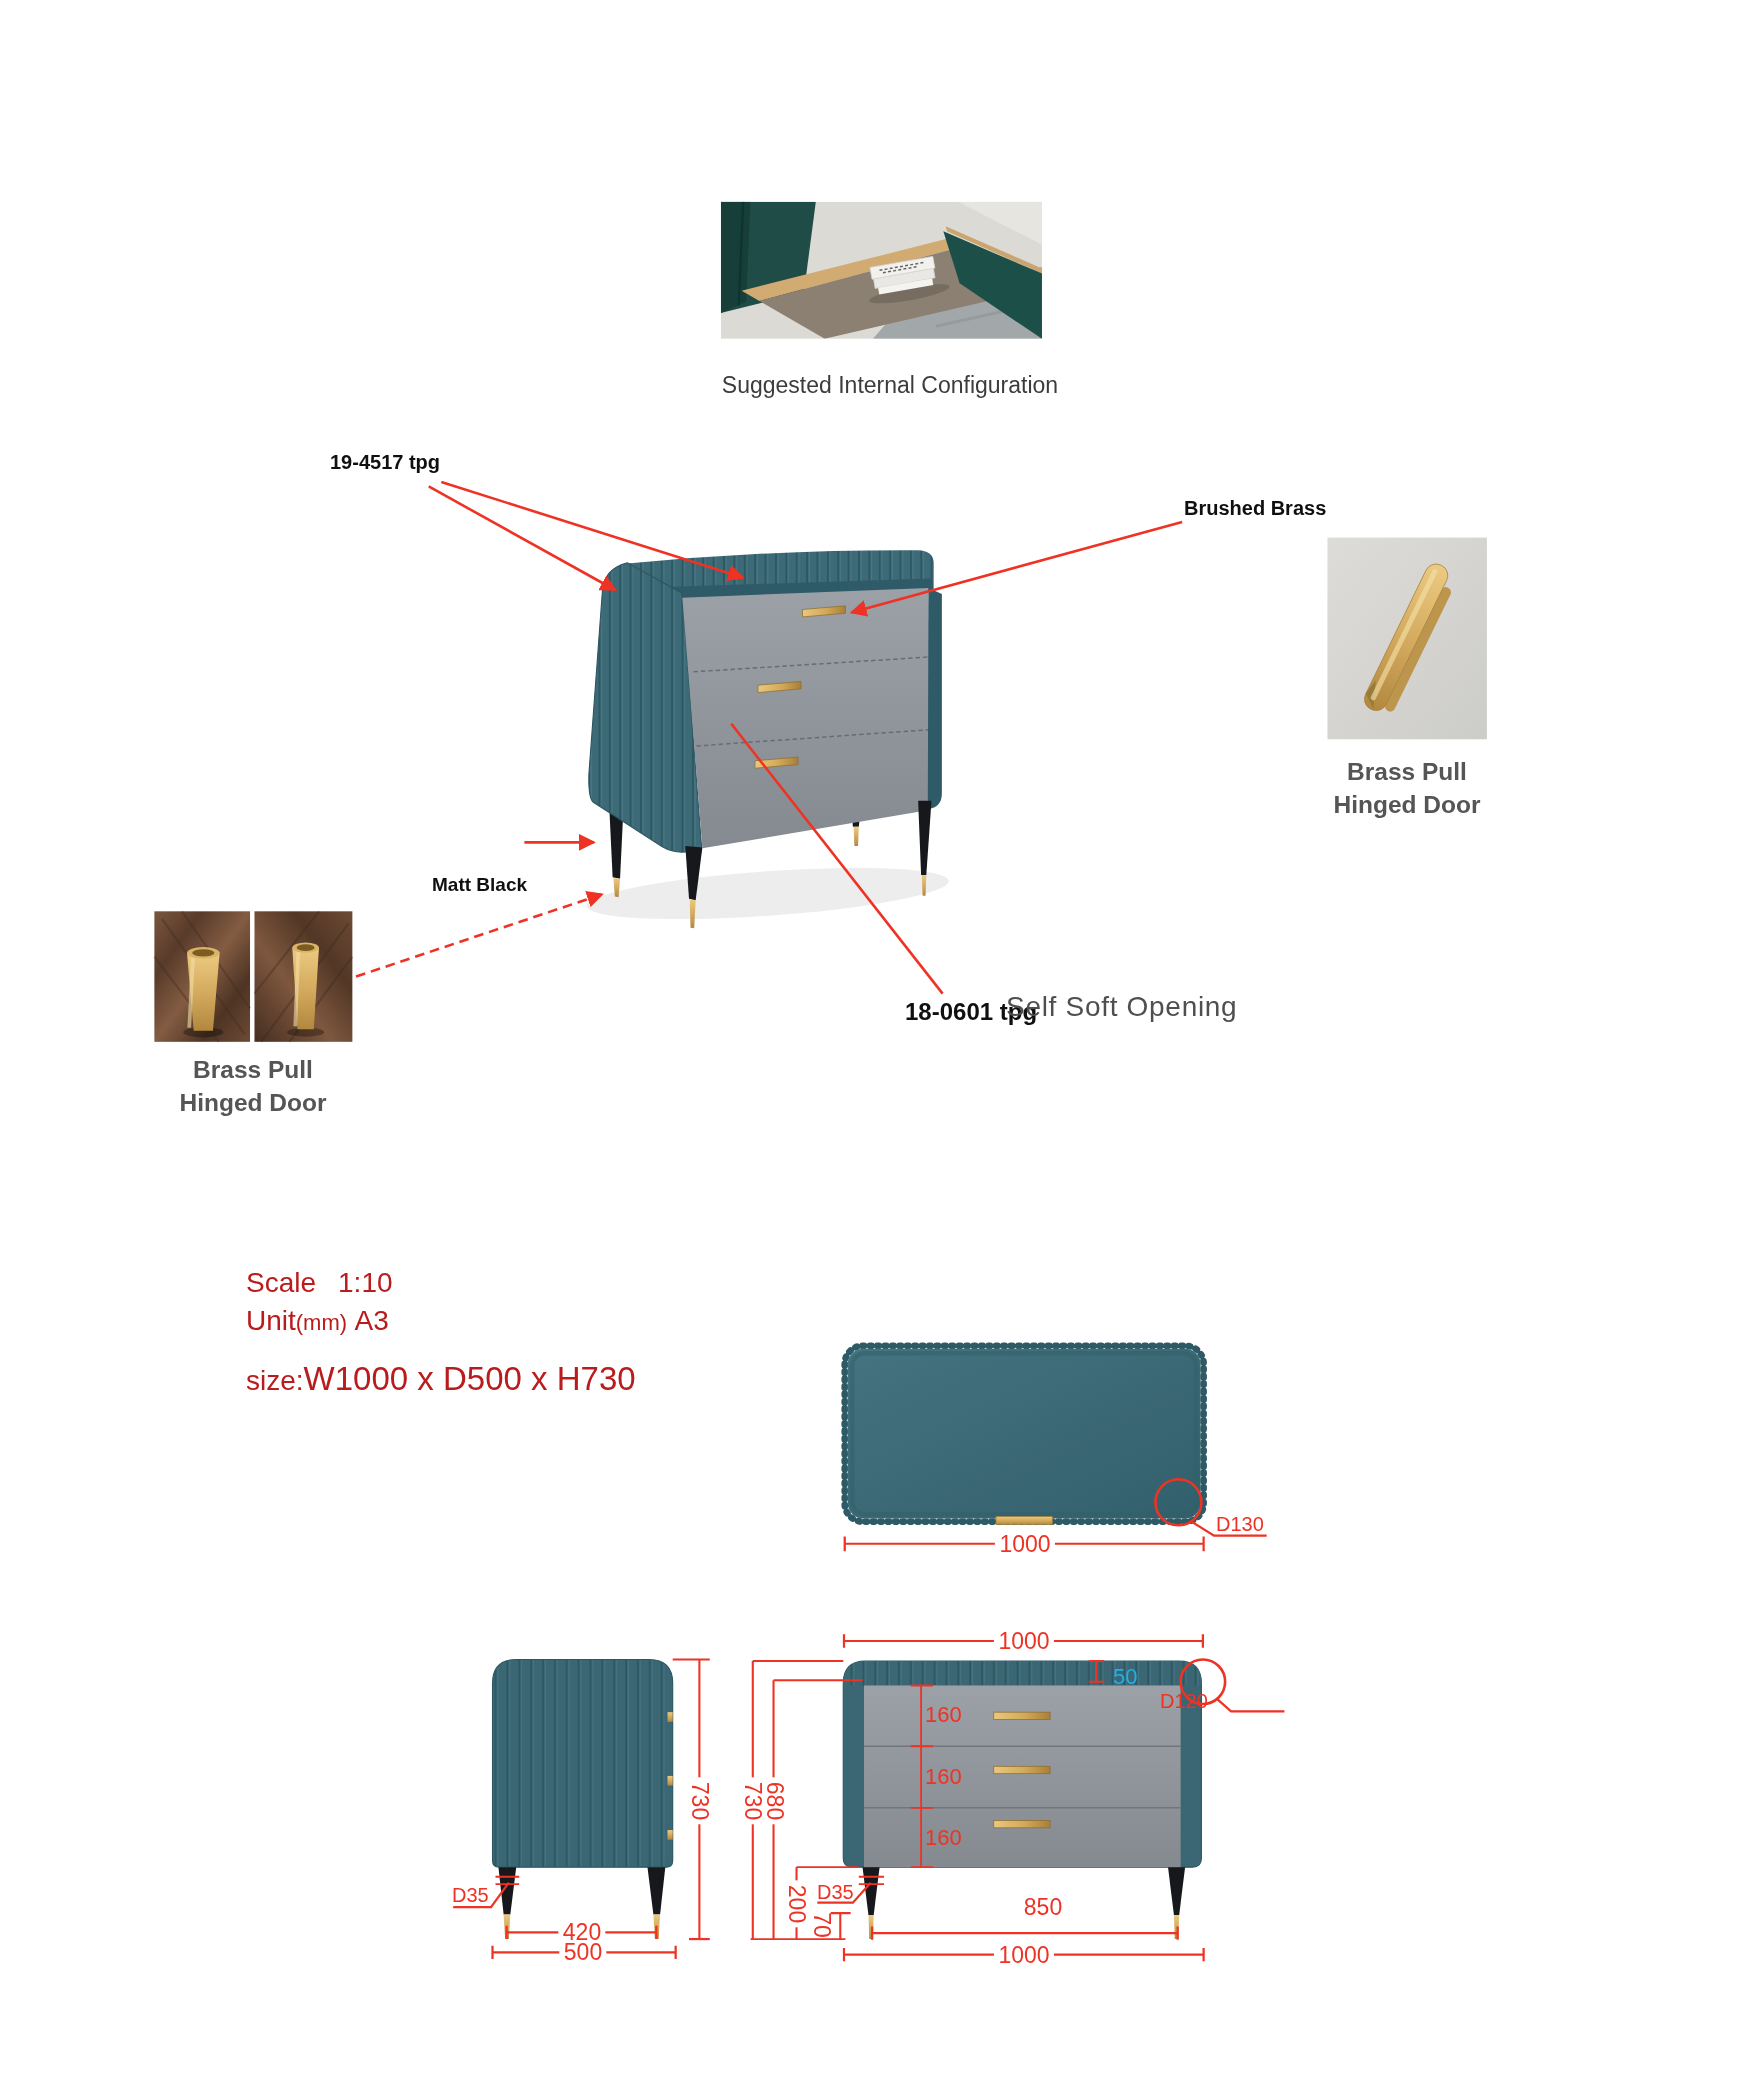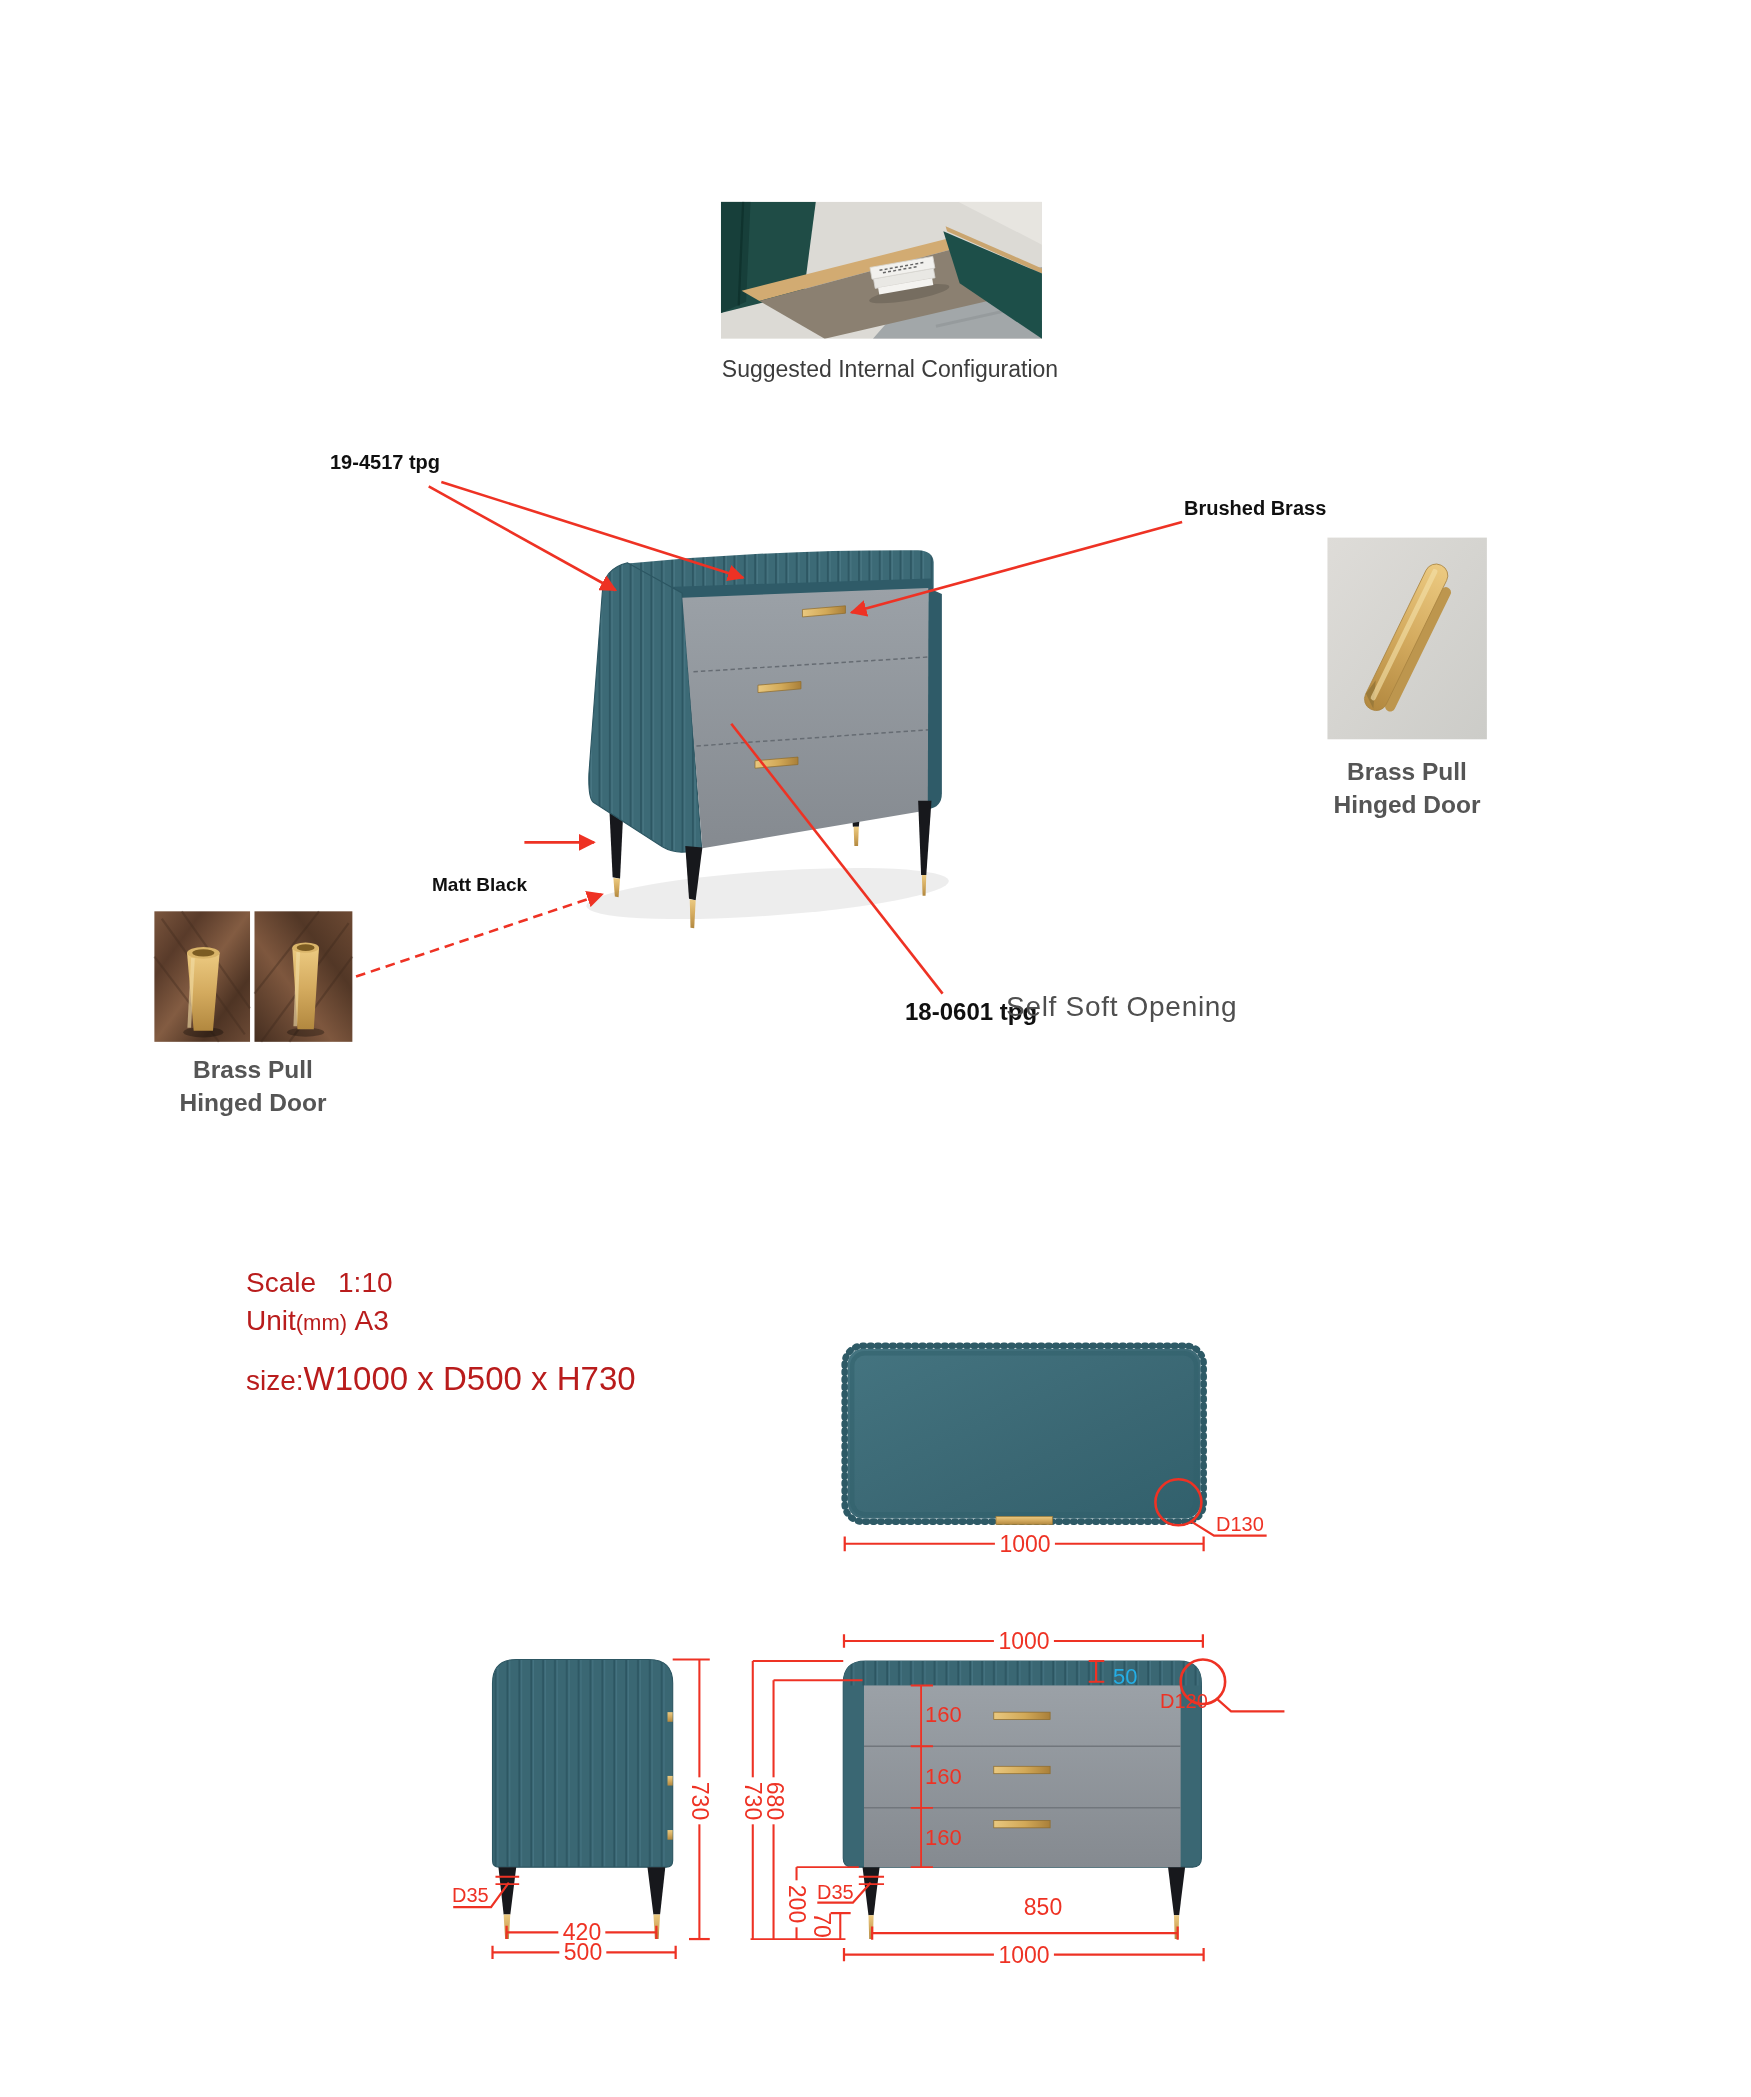--- a/index.html
+++ b/index.html
@@ -240,21 +240,21 @@
       <path d="M1158 2531 L1192 2531 M1158 2541 L1192 2541" stroke-width="2.5"></path>
       <path d="M1102 2566 L1150 2566 L1174 2539" stroke-width="3"></path>
       <path d="M1176 2607 H1588" stroke-width="2.8"></path>
       <path d="M1176 2598 V2616 M1588 2598 V2616" stroke-width="3"></path>
       <path d="M1138 2636 H1623" stroke-width="2.8"></path>
       <path d="M1138 2627 V2645 M1623 2627 V2645" stroke-width="3"></path>
     </g>
   </g>
 </svg>
 
-<div class="txt cap" style="left:890px;top:356px;transform:translateX(-50%);">Suggested Internal Configuration</div>
+<div class="txt cap" style="left:890px;top:372px;transform:translateX(-50%);">Suggested Internal Configuration</div>
 
 <div class="txt lbl" style="left:330px;top:451px;">19-4517 tpg</div>
 <div class="txt lbl" style="left:1184px;top:497px;">Brushed Brass</div>
 <div class="txt lbl" style="left:432px;top:874px;font-size:19px;">Matt Black</div>
 <div class="txt lbl" style="left:905px;top:998px;font-size:24px;">18-0601 tpg</div>
 <div class="txt feature" style="left:1006px;top:991px;">Self Soft Opening</div>
 
 <div class="txt cardcap" style="left:1407px;top:755px;transform:translateX(-50%);">
   <div>Brass Pull</div>
   <div>Hinged Door</div>

